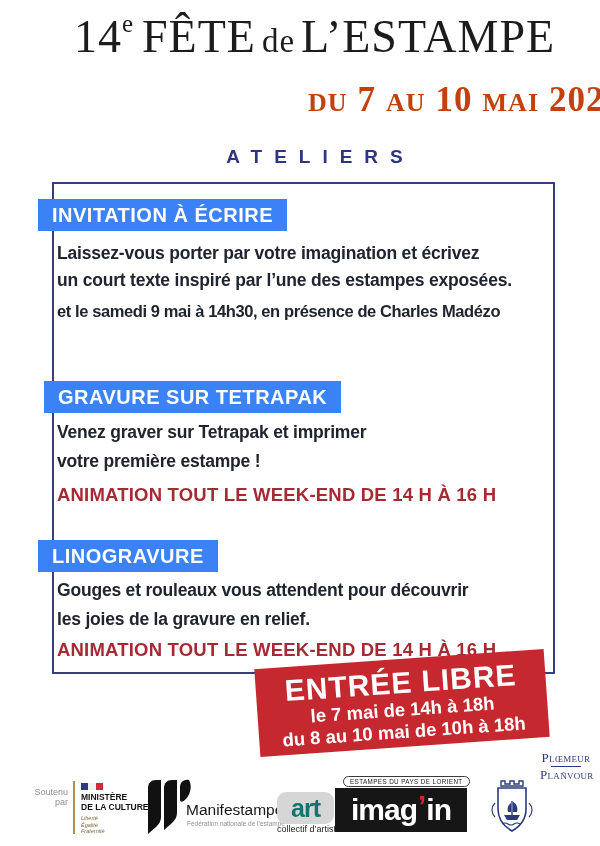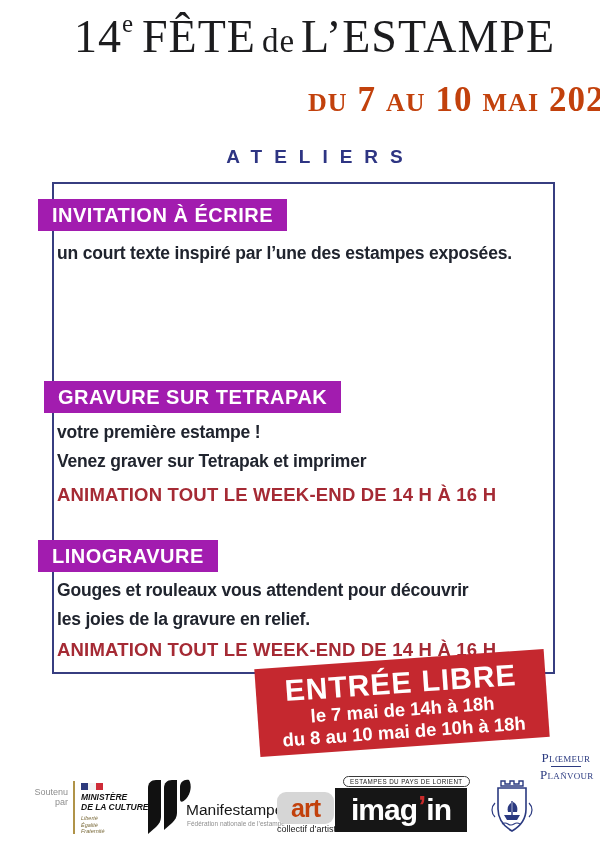--- a/index.html
+++ b/index.html
@@ -16,21 +16,21 @@
     font-family:"Liberation Serif",serif;font-weight:700;color:#c2410c;
     font-size:26px;letter-spacing:1px;white-space:nowrap;}
   .dates .d-num{font-size:35px;margin:0 6px;}
   .dates .d-word{margin:0 4px;}
   .section-title{position:absolute;top:146px;left:0;right:0;text-align:center;
     font-weight:700;color:#2e3583;font-size:19px;letter-spacing:12px;text-indent:12px;}
 
   
   .ws-box{position:absolute;left:52px;top:182px;width:499px;height:488px;
     border:2px solid #373e80;background:transparent;}
-  .ws-header{position:absolute;display:inline-block;background:#a21caf;color:#ffffff;
+  .ws-header{position:absolute;display:inline-block;background:#3b82f6;color:#ffffff;
     font-weight:700;font-size:20px;letter-spacing:.5px;line-height:32px;height:32px;
     padding:0 14px;white-space:nowrap;z-index:2;}
   .ws-body{position:absolute;color:#20242e;font-weight:700;font-size:17.5px;
     letter-spacing:-.2px;z-index:1;}
   .ws-line{line-height:27px;white-space:nowrap;}
   .ws-red{color:#a52a34;font-size:18.5px;letter-spacing:.2px;line-height:26px;
     margin-top:3px;white-space:nowrap;}
   .ws-note{font-size:16.5px;letter-spacing:-.4px;line-height:26px;margin-top:4px;
     white-space:nowrap;}
 
@@ -44,38 +44,38 @@
 
   
   .support{position:absolute;left:32px;top:787px;width:36px;text-align:right;
     font-size:9px;line-height:10px;color:#8e8e8e;}
   .gold-line{position:absolute;left:73px;top:781px;width:2px;height:53px;background:#b09348;}
   .ministry{position:absolute;left:81px;top:783px;width:70px;}
   .flag{display:flex;width:22px;height:7px;margin-bottom:3px;}
   .flag .f-b{flex:1;background:#2d3a7c;}
   .flag .f-w{flex:1;background:#f2f2f2;}
   .flag .f-r{flex:1;background:#ce2b37;}
-  .min-name{font-size:8.5px;font-weight:700;color:#131313;line-height:9.5px;letter-spacing:0;font-style:italic;}
+  .min-name{font-size:8.5px;font-weight:700;color:#131313;line-height:9.5px;letter-spacing:0;}
   .motto{font-size:5.5px;font-style:italic;color:#7a6a3a;line-height:6.5px;margin-top:3px;}
 
   .manifest-logo{position:absolute;left:146px;top:779px;}
   .manifest-name{position:absolute;left:186px;top:801px;font-size:15.5px;color:#161616;}
   .manifest-sub{position:absolute;left:187px;top:820px;font-size:6.5px;color:#8f8f8f;}
 
   .artimagin{position:absolute;left:277px;top:778px;width:200px;height:56px;}
   .ai-tag{position:absolute;left:66px;top:-2px;background:#ffffff;border:1px solid #3a3a3a;
     border-radius:6px;padding:1px 6px;font-size:6.3px;letter-spacing:.4px;color:#1d1d1d;
     white-space:nowrap;z-index:3;}
   .ai-black{position:absolute;left:58px;top:10px;width:132px;height:44px;background:#161616;
     color:#ffffff;display:flex;align-items:center;justify-content:center;z-index:1;
     font-size:30px;font-weight:700;letter-spacing:-1px;}
   .ai-black .apos{color:#c92a2a;margin:0 1px 8px 1px;}
   .ai-gray{position:absolute;left:0;top:14px;width:57px;height:32px;background:#d6d6d6;
     border-radius:9px;display:flex;align-items:center;justify-content:center;z-index:2;
-    font-size:25px;font-weight:700;color:#c2410c;letter-spacing:-1px;}
+    font-size:25px;font-weight:700;color:#0f766e;letter-spacing:-1px;}
   .ai-collectif{position:absolute;left:0;top:46px;font-size:9px;color:#222222;white-space:nowrap;}
 
   .crest{position:absolute;left:487px;top:779px;}
   .ploemeur{position:absolute;left:540px;top:751px;width:52px;text-align:center;
     font-family:"Liberation Serif",serif;color:#2b3a80;}
   .pl-name{font-variant:small-caps;font-size:13px;line-height:14px;letter-spacing:.3px;}
   .pl-div{width:30px;height:1px;background:#2b3a80;margin:1px auto 1px auto;}
 </style>
 </head>
 <body>
@@ -85,27 +85,29 @@
   <div class="main-title"><span>14</span><span class="t-sup">e</span><span>FÊTE</span><span class="t-de">de</span><span>L’ESTAMPE</span></div>
 
   <div class="dates"><span class="d-word">DU</span><span class="d-num">7</span><span class="d-word">AU</span><span class="d-num">10</span><span class="d-word">MAI</span><span class="d-num">2026</span></div>
 
   <div class="section-title">ATELIERS</div>
 
   <div class="ws-box"></div>
 
   <div class="ws-header" style="left:38px;top:199px;">INVITATION À ÉCRIRE</div>
   <div class="ws-body" style="left:57px;top:240px;">
+    <div class="ws-line">Laissez-vous porter par votre imagination et écrivez</div>
     <div class="ws-line">un court texte inspiré par l’une des estampes exposées.</div>
+    <div class="ws-note">et le samedi 9 mai à 14h30, en présence de Charles Madézo</div>
   </div>
 
   <div class="ws-header" style="left:44px;top:381px;">GRAVURE SUR TETRAPAK</div>
   <div class="ws-body" style="left:57px;top:418px;">
+    <div class="ws-line" style="line-height:29px;">Venez graver sur Tetrapak et imprimer</div>
     <div class="ws-line" style="line-height:29px;">votre première estampe !</div>
-    <div class="ws-line" style="line-height:29px;">Venez graver sur Tetrapak et imprimer</div>
     <div class="ws-red" style="margin-top:6px;">ANIMATION TOUT LE WEEK-END DE 14 H À 16 H</div>
   </div>
 
   <div class="ws-header" style="left:38px;top:540px;">LINOGRAVURE</div>
   <div class="ws-body" style="left:57px;top:576px;">
     <div class="ws-line" style="line-height:29px;">Gouges et rouleaux vous attendent pour découvrir</div>
     <div class="ws-line" style="line-height:29px;">les joies de la gravure en relief.</div>
     <div class="ws-red" style="margin-top:3px;">ANIMATION TOUT LE WEEK-END DE 14 H À 16 H</div>
   </div>
 

